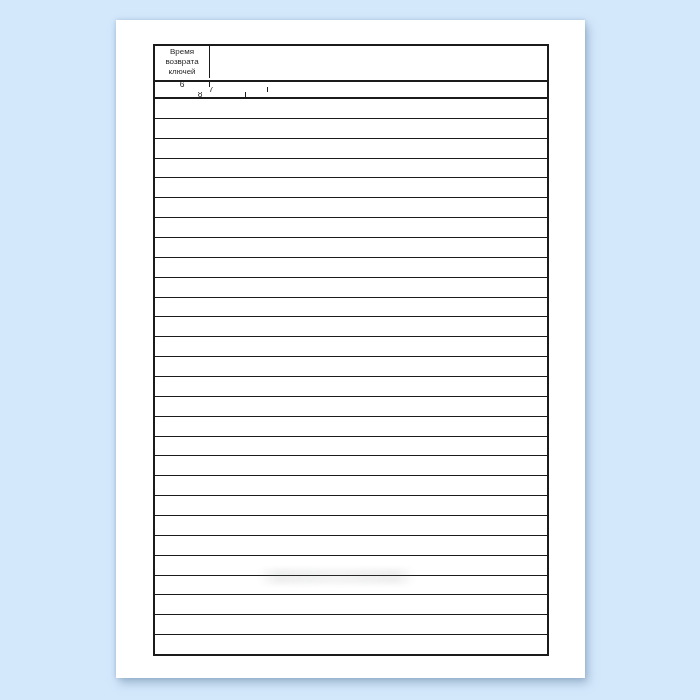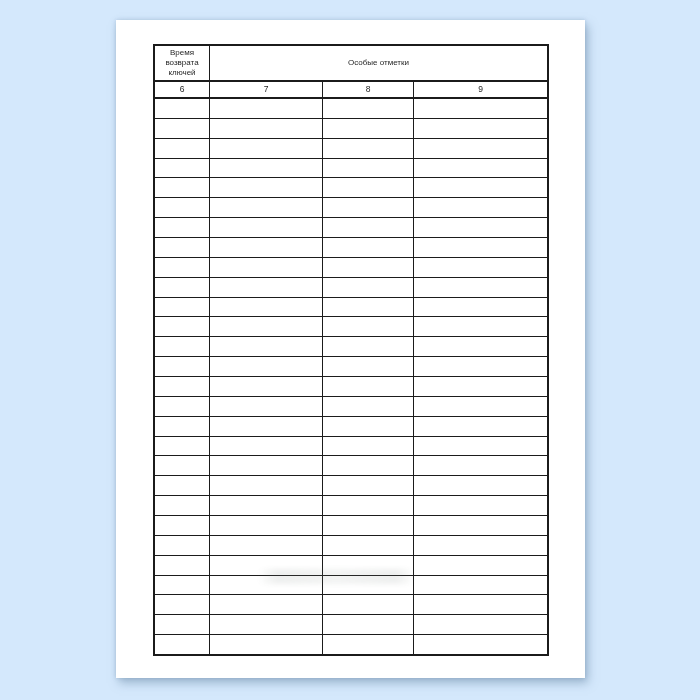--- a/index.html
+++ b/index.html
@@ -36,20 +36,21 @@
     top: 24px;
     width: 396px;
     height: 612px;
     display: flex;
     flex-direction: column;
     border: 2px solid var(--grid-line);
     background: var(--page-bg);
   }
   .row {
     display: flex;
+    flex-direction: column;
     border-bottom: 1px solid var(--grid-line);
   }
   .row.header-row {
     height: 36px;
     border-bottom-width: 2px;
   }
   .row.numbers-row {
     height: 17px;
     border-bottom-width: 2px;
   }
@@ -102,21 +103,20 @@
 </head>
 <body>
 
 <div class="stage">
   <div class="page">
 
     <div class="key-table">
 
       <div class="row header-row">
         <div class="cell c1">Время возврата ключей</div>
-        <div class="cell c4">Особые отметки</div>
       </div>
 
       <div class="row numbers-row">
         <div class="cell c1">6</div>
         <div class="cell c2">7</div>
         <div class="cell c3">8</div>
         <div class="cell c4">9</div>
       </div>
 
       <div class="rows-body">

